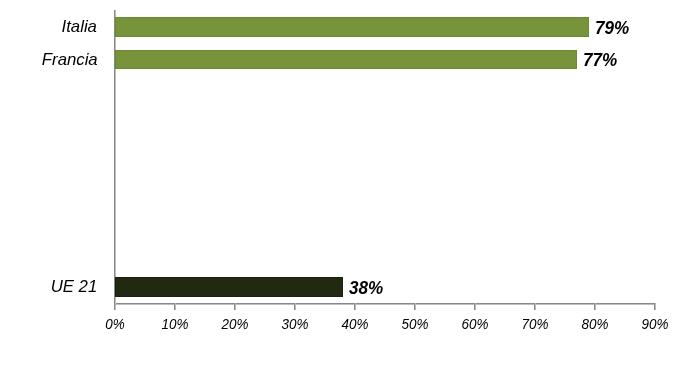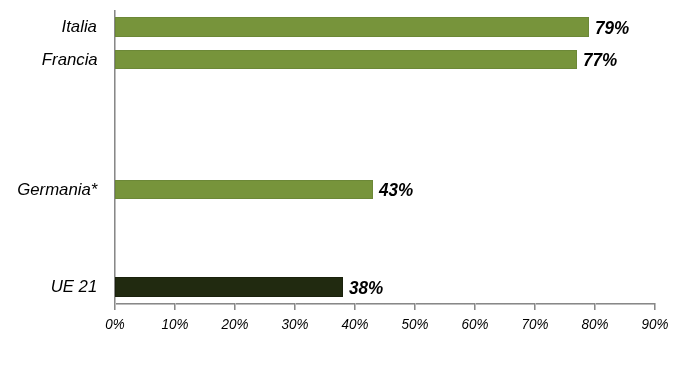--- a/index.html
+++ b/index.html
@@ -76,25 +76,20 @@
 
     <div class="row row-1">
       <div class="cat-label">Francia</div>
       <div class="bar" style="width: 462.3px; background: rgb(119, 148, 59);"></div>
       <div class="value-label" style="left: 583.1px;">77%</div>
     </div>
 
 
 
 
-    <div class="row row-5">
-      <div class="cat-label">Germania*</div>
-      <div class="bar" style="width: 258.3px; background: rgb(119, 148, 59);"></div>
-      <div class="value-label" style="left: 379.1px;">43%</div>
-    </div>
 
 
     <div class="row row-7"></div>
 
     <div class="row row-8">
       <div class="cat-label">UE 21</div>
       <div class="bar highlight" style="width: 228.3px; background: rgb(33, 42, 16);"></div>
       <div class="value-label" style="left: 349.1px;">38%</div>
     </div>
 

